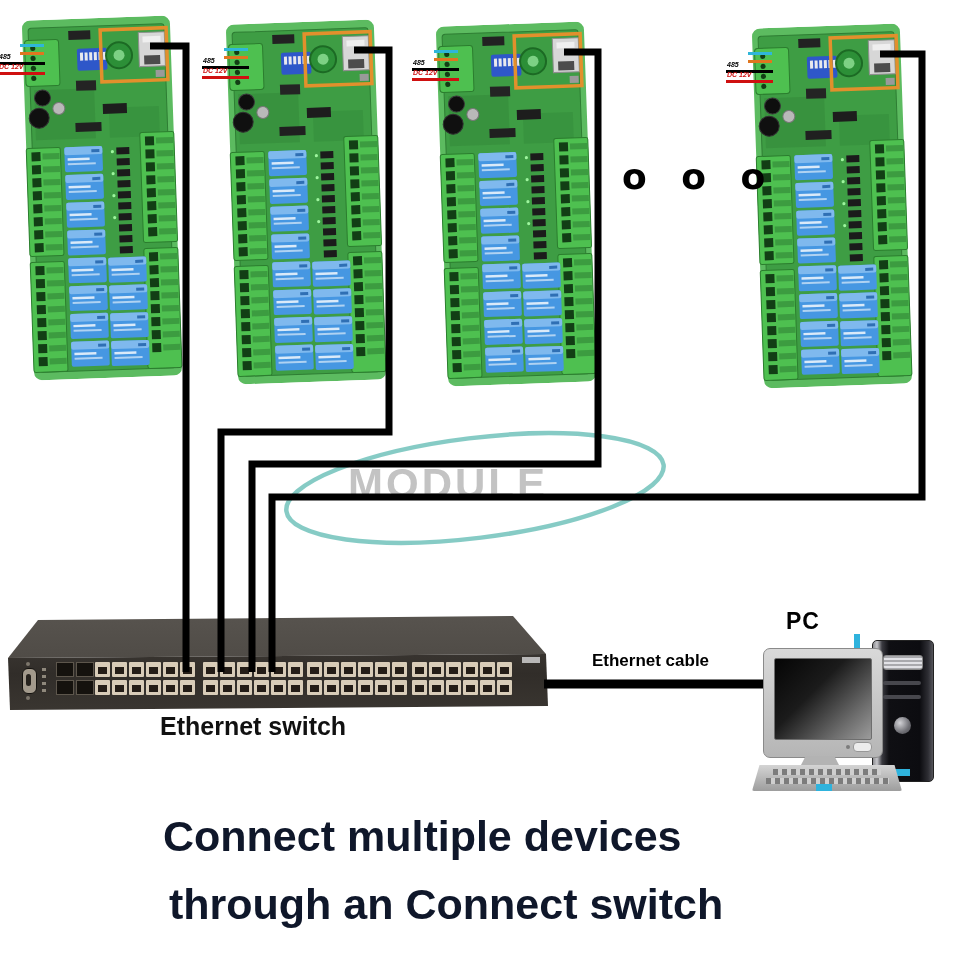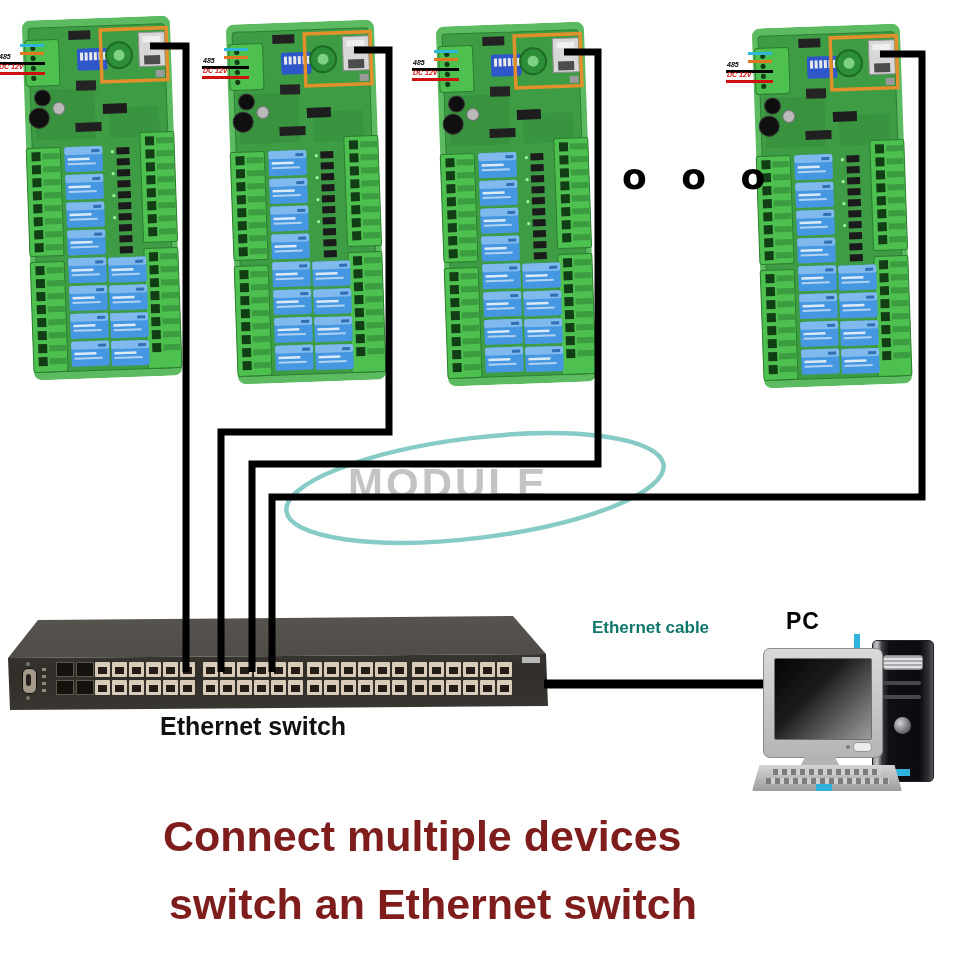--- a/index.html
+++ b/index.html
@@ -51,22 +51,22 @@
         background:repeating-linear-gradient(180deg,#8f887c 0 3px,transparent 3px 7px);}
   .uplink{position:absolute;width:16px;height:13px;background:#15120e;border:1px solid #5d564c;}
   .port-group{position:absolute;top:46px;display:grid;grid-template-columns:repeat(6,15px);
               grid-auto-rows:15px;gap:3px 2px;}
   .port{position:relative;background:#d8ccb8;border-radius:1px;}
   .port::after{content:"";position:absolute;left:3px;top:5px;width:9px;height:7px;background:#241d17;}
   .sw-tag{position:absolute;left:514px;top:41px;width:18px;height:6px;background:#cfcfcf;opacity:.85;}
 
   
   .sw-text{position:absolute;left:160px;top:712px;font-size:25px;font-weight:bold;color:#111;text-align:right;}
-  .cable-text{position:absolute;left:578px;top:618px;width:145px;text-align:center;
-              font-size:17px;font-weight:bold;color:#0f766e;}
+  .cable-text{position:absolute;left:578px;top:651px;width:145px;text-align:center;
+              font-size:17px;font-weight:bold;color:#000000;}
 
   
   .pc{position:absolute;left:742px;top:602px;width:205px;height:200px;}
   .pc-label{position:absolute;left:44px;top:6px;font-size:23px;font-weight:bold;color:#000;letter-spacing:1px;}
   .tower{position:absolute;left:130px;top:38px;width:60px;height:140px;border-radius:5px;border:1px solid #222;
          background:linear-gradient(90deg,#8e8e92 0px,#c6c6ca 4px,#3a3a40 9px,#0f0f13 16px,#0c0c10 78%,#2e2e34 92%,#55555b 100%);}
   .vent{position:absolute;left:10px;top:14px;width:38px;height:13px;border-radius:3px;border:1px solid #888;
         background:repeating-linear-gradient(180deg,#a9a9ad 0 2px,#e2e2e6 2px 4px);}
   .groove{position:absolute;left:10px;width:38px;height:4px;border-radius:2px;background:#47474d;}
   .g1{top:40px}.g2{top:54px}
@@ -86,21 +86,21 @@
   .stand{position:absolute;left:58px;top:154px;width:40px;height:11px;background:#b3b3b3;
         clip-path:polygon(14% 0,86% 0,100% 100%,0 100%);}
   .keyboard{position:absolute;left:10px;top:163px;width:150px;height:26px;border-radius:2px;
         background:linear-gradient(180deg,#d4d4d4,#9d9d9d);
         clip-path:polygon(5% 0,95% 0,100% 100%,0 100%);}
   .keys{position:absolute;height:6px;background:repeating-linear-gradient(90deg,#7c7c7c 0 5px,#cfcfcf 5px 9px);}
   .k1{left:14%;right:14%;top:4px;}
   .k2{left:9%;right:9%;top:13px;}
 
   
-  .caption{position:absolute;left:163px;top:810px;color:#7f1d1d;font-weight:bold;font-size:43px;line-height:52px;}
+  .caption{position:absolute;left:163px;top:810px;color:#0f172a;font-weight:bold;font-size:43px;line-height:52px;}
   .cap-line.l2{margin-top:16px;margin-left:6px;}
 </style>
 </head>
 <body>
 
 <div class="canvas">
 
   <svg width="0" height="0" style="position:absolute" aria-hidden="true">
     <defs>
       <g id="rb-slot">
@@ -372,16 +372,16 @@
     <div class="stand"></div>
     <div class="keyboard">
       <div class="keys k1"></div>
       <div class="keys k2"></div>
       <div class="cyan k-cyan"></div>
     </div>
   </div>
 
   <div class="caption">
     <div class="cap-line">Connect multiple devices</div>
-    <div class="cap-line l2">switch an Ethernet switch</div>
+    <div class="cap-line l2">through an Connect switch</div>
   </div>
 
 </div>
 
 </body></html>

